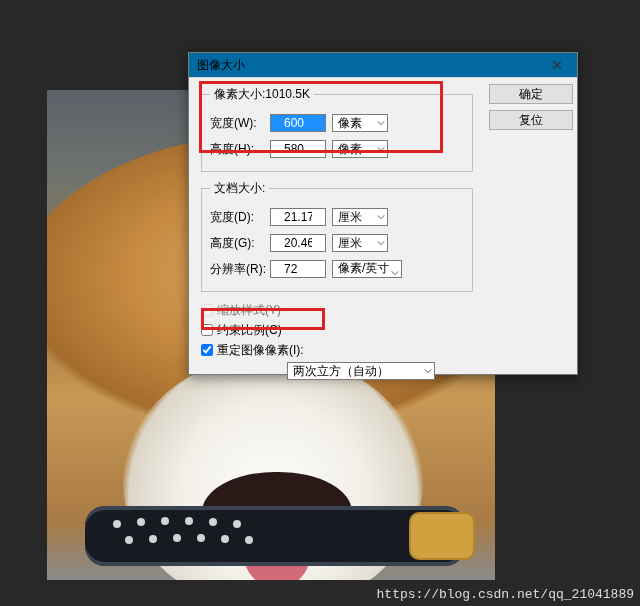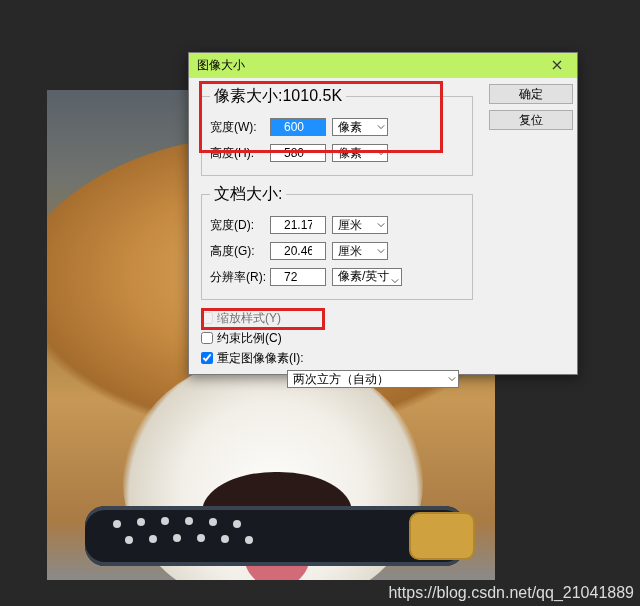--- a/index.html
+++ b/index.html
@@ -48,64 +48,64 @@
     position:absolute; right:20px; bottom:20px; width:66px; height:48px;
     background:#cfa23f; border-radius:10px; border:2px solid #b2872b;
   }
   
   .dialog {
     position:absolute; left:188px; top:52px; width:390px; height:323px;
     background:#f0f0f0; border:1px solid #7a7a7a;
     box-shadow:0 3px 12px rgba(0,0,0,.45);
   }
   .titlebar {
-    height:25px; background:#bef264; border-bottom:1px solid #d4d4d4;
+    height:25px; background:#0369a1; border-bottom:1px solid #d4d4d4;
     display:flex; align-items:center; justify-content:space-between;
     padding:0 0 0 8px;
   }
   .titlebar .t { font-size:12px; }
   .close {
     width:40px; height:25px; display:flex; align-items:center; justify-content:center; cursor:default;
   }
   .close svg { width:10px; height:10px; }
   .content { position:relative; padding:8px 10px 8px 12px; height:calc(100% - 25px); }
   .left { width:272px; }
   .right { position:absolute; right:4px; top:6px; width:84px; }
   .btn {
     display:block; width:84px; height:20px; line-height:18px;
     background:#e1e1e1; border:1px solid #adadad; text-align:center;
     margin-bottom:6px; font-size:12px;
   }
   fieldset {
     border:1px solid #c0c0c0; margin:0 0 8px 0; padding:6px 8px 8px 8px;
   }
-  legend { padding:0 4px; font-size:16px; }
+  legend { padding:0 4px; font-size:12px; }
   .row { display:flex; align-items:center; height:24px; margin:2px 0; }
   .lab { width:60px; text-align:left; }
   .inp {
     width:56px; height:18px; border:1px solid #7a7a7a; background:#fff;
     font-size:12px; padding:0 13px;
   }
   .inp.sel { background:#1e90ff; color:#fff; }
   .select {
     display:inline-flex; align-items:center; justify-content:space-between;
     height:18px; border:1px solid #7a7a7a; background:#fff;
     padding:0 2px 0 5px; margin-left:6px; font-size:12px;
   }
   .select.sm { width:56px; }
   .select.md { width:70px;align-items:flex-end; }
-  .select.lg { width:172px;margin-left:40px; }
+  .select.lg { width:148px;margin-left:40px; }
   .chev { width:8px; height:8px; }
   .hl1 { position:absolute; left:10px; top:3px; width:244px; height:72px; border:3px solid #d22; pointer-events:none; }
   .hl2 { position:absolute; left:12px; top:230px; width:124px; height:22px; border:3px solid #d22; pointer-events:none; }
   .chk { display:flex; align-items:center; height:20px; }
   .chk input { margin:0 4px 0 0; width:12px; height:12px; }
   .watermark {
-    position:absolute; right:6px; bottom:4px; color:#dcdcdc; font-size:16px;
-    font-family: Liberation Sans, sans-serif;
+    position:absolute; right:6px; bottom:4px; color:#dcdcdc; font-size:13px;
+    font-family: Liberation Mono, monospace;
   }
 </style>
 </head>
 <body>
 
 <div class="canvas">
   <div class="fur"></div>
   <div class="muzzle"></div>
   <div class="mouth"></div>
   <div class="tongue"></div>

